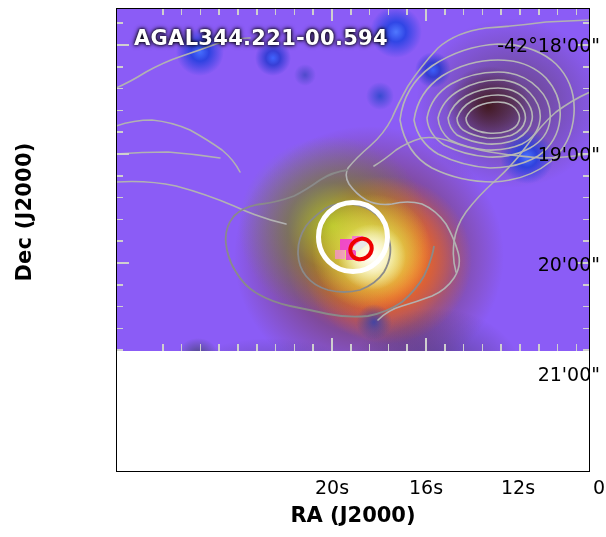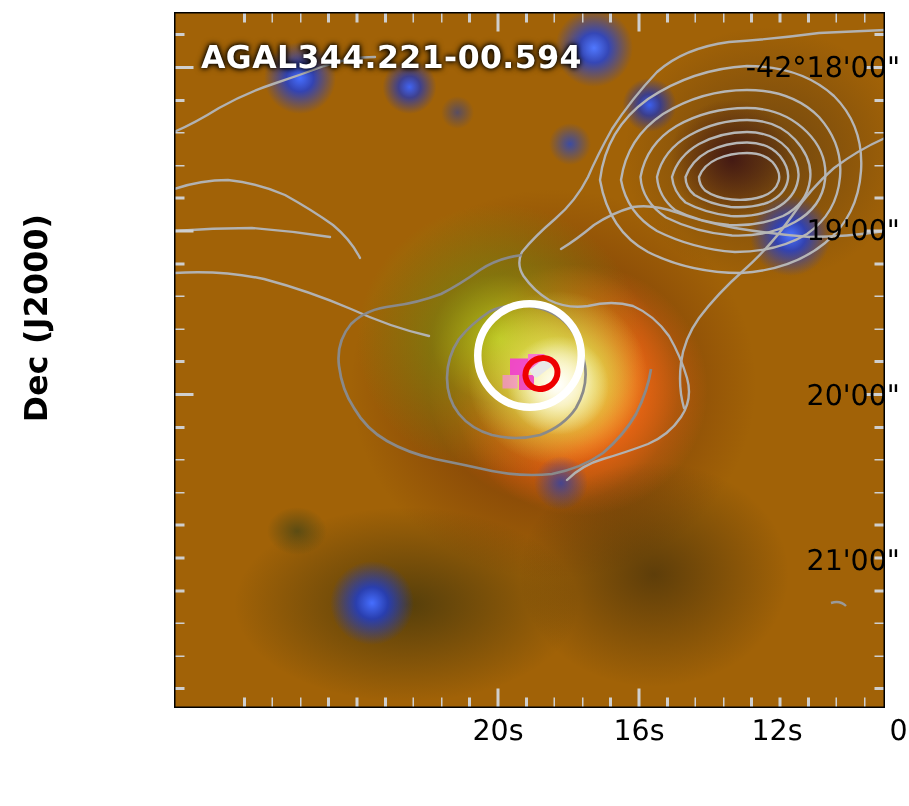--- a/index.html
+++ b/index.html
@@ -1,22 +1,22 @@
 <!DOCTYPE html>
 <html><head>
 <meta charset="utf-8">
 <style>
   html,body{margin:0;padding:0;background:#ffffff;}
   body{width:606px;height:537px;overflow:hidden;
        font-family:"DejaVu Sans","Liberation Sans",sans-serif;}
   #root{position:relative;width:606px;height:537px;background:#fff;}
 
   
-  #plot{position:absolute;left:116px;top:8px;width:474px;height:464px;
-        background:#a16207;overflow:hidden;}
+  #plot{position:absolute;left:116px;top:8px;width:474px;height:343px;
+        background:#8b5cf6;overflow:hidden;}
   #plotborder{position:absolute;left:116px;top:8px;width:474px;height:464px;
         border:1.5px solid #000;box-sizing:border-box;pointer-events:none;}
 
   
   #ylabel{position:absolute;left:-86px;top:200px;width:220px;
       text-align:center;font-size:21px;font-weight:bold;color:#000;
       transform:rotate(-90deg);transform-origin:center center;
       letter-spacing:.2px;}
   #xlabel{position:absolute;left:116px;top:503px;width:474px;
       text-align:center;font-size:21px;font-weight:bold;color:#000;}
@@ -241,20 +241,21 @@
         <div class="tk" style="top: 0px; left: 440.85px; height: 7px; width: 1.6px;"></div>
         <div class="tk" style="top: 0px; left: 459.65px; height: 7px; width: 1.6px;"></div>
       </div>
 
     <div id="imgtitle">AGAL344.221-00.594</div>
   </div>
 
   <div id="plotborder"></div>
 
   <div id="ylabel">Dec (J2000)</div>
+  <div id="xlabel">RA (J2000)</div>
 
   <div id="ylabels">
       <div class="ytick" style="top: 45px;">-42°18'00"</div>
       <div class="ytick" style="top: 154px;">19'00"</div>
       <div class="ytick" style="top: 264px;">20'00"</div>
       <div class="ytick" style="top: 374px;">21'00"</div>
     </div>
   <div id="xlabels">
       <div class="xtick" style="left: 332px;">20s</div>
       <div class="xtick" style="left: 426px;">16s</div>

